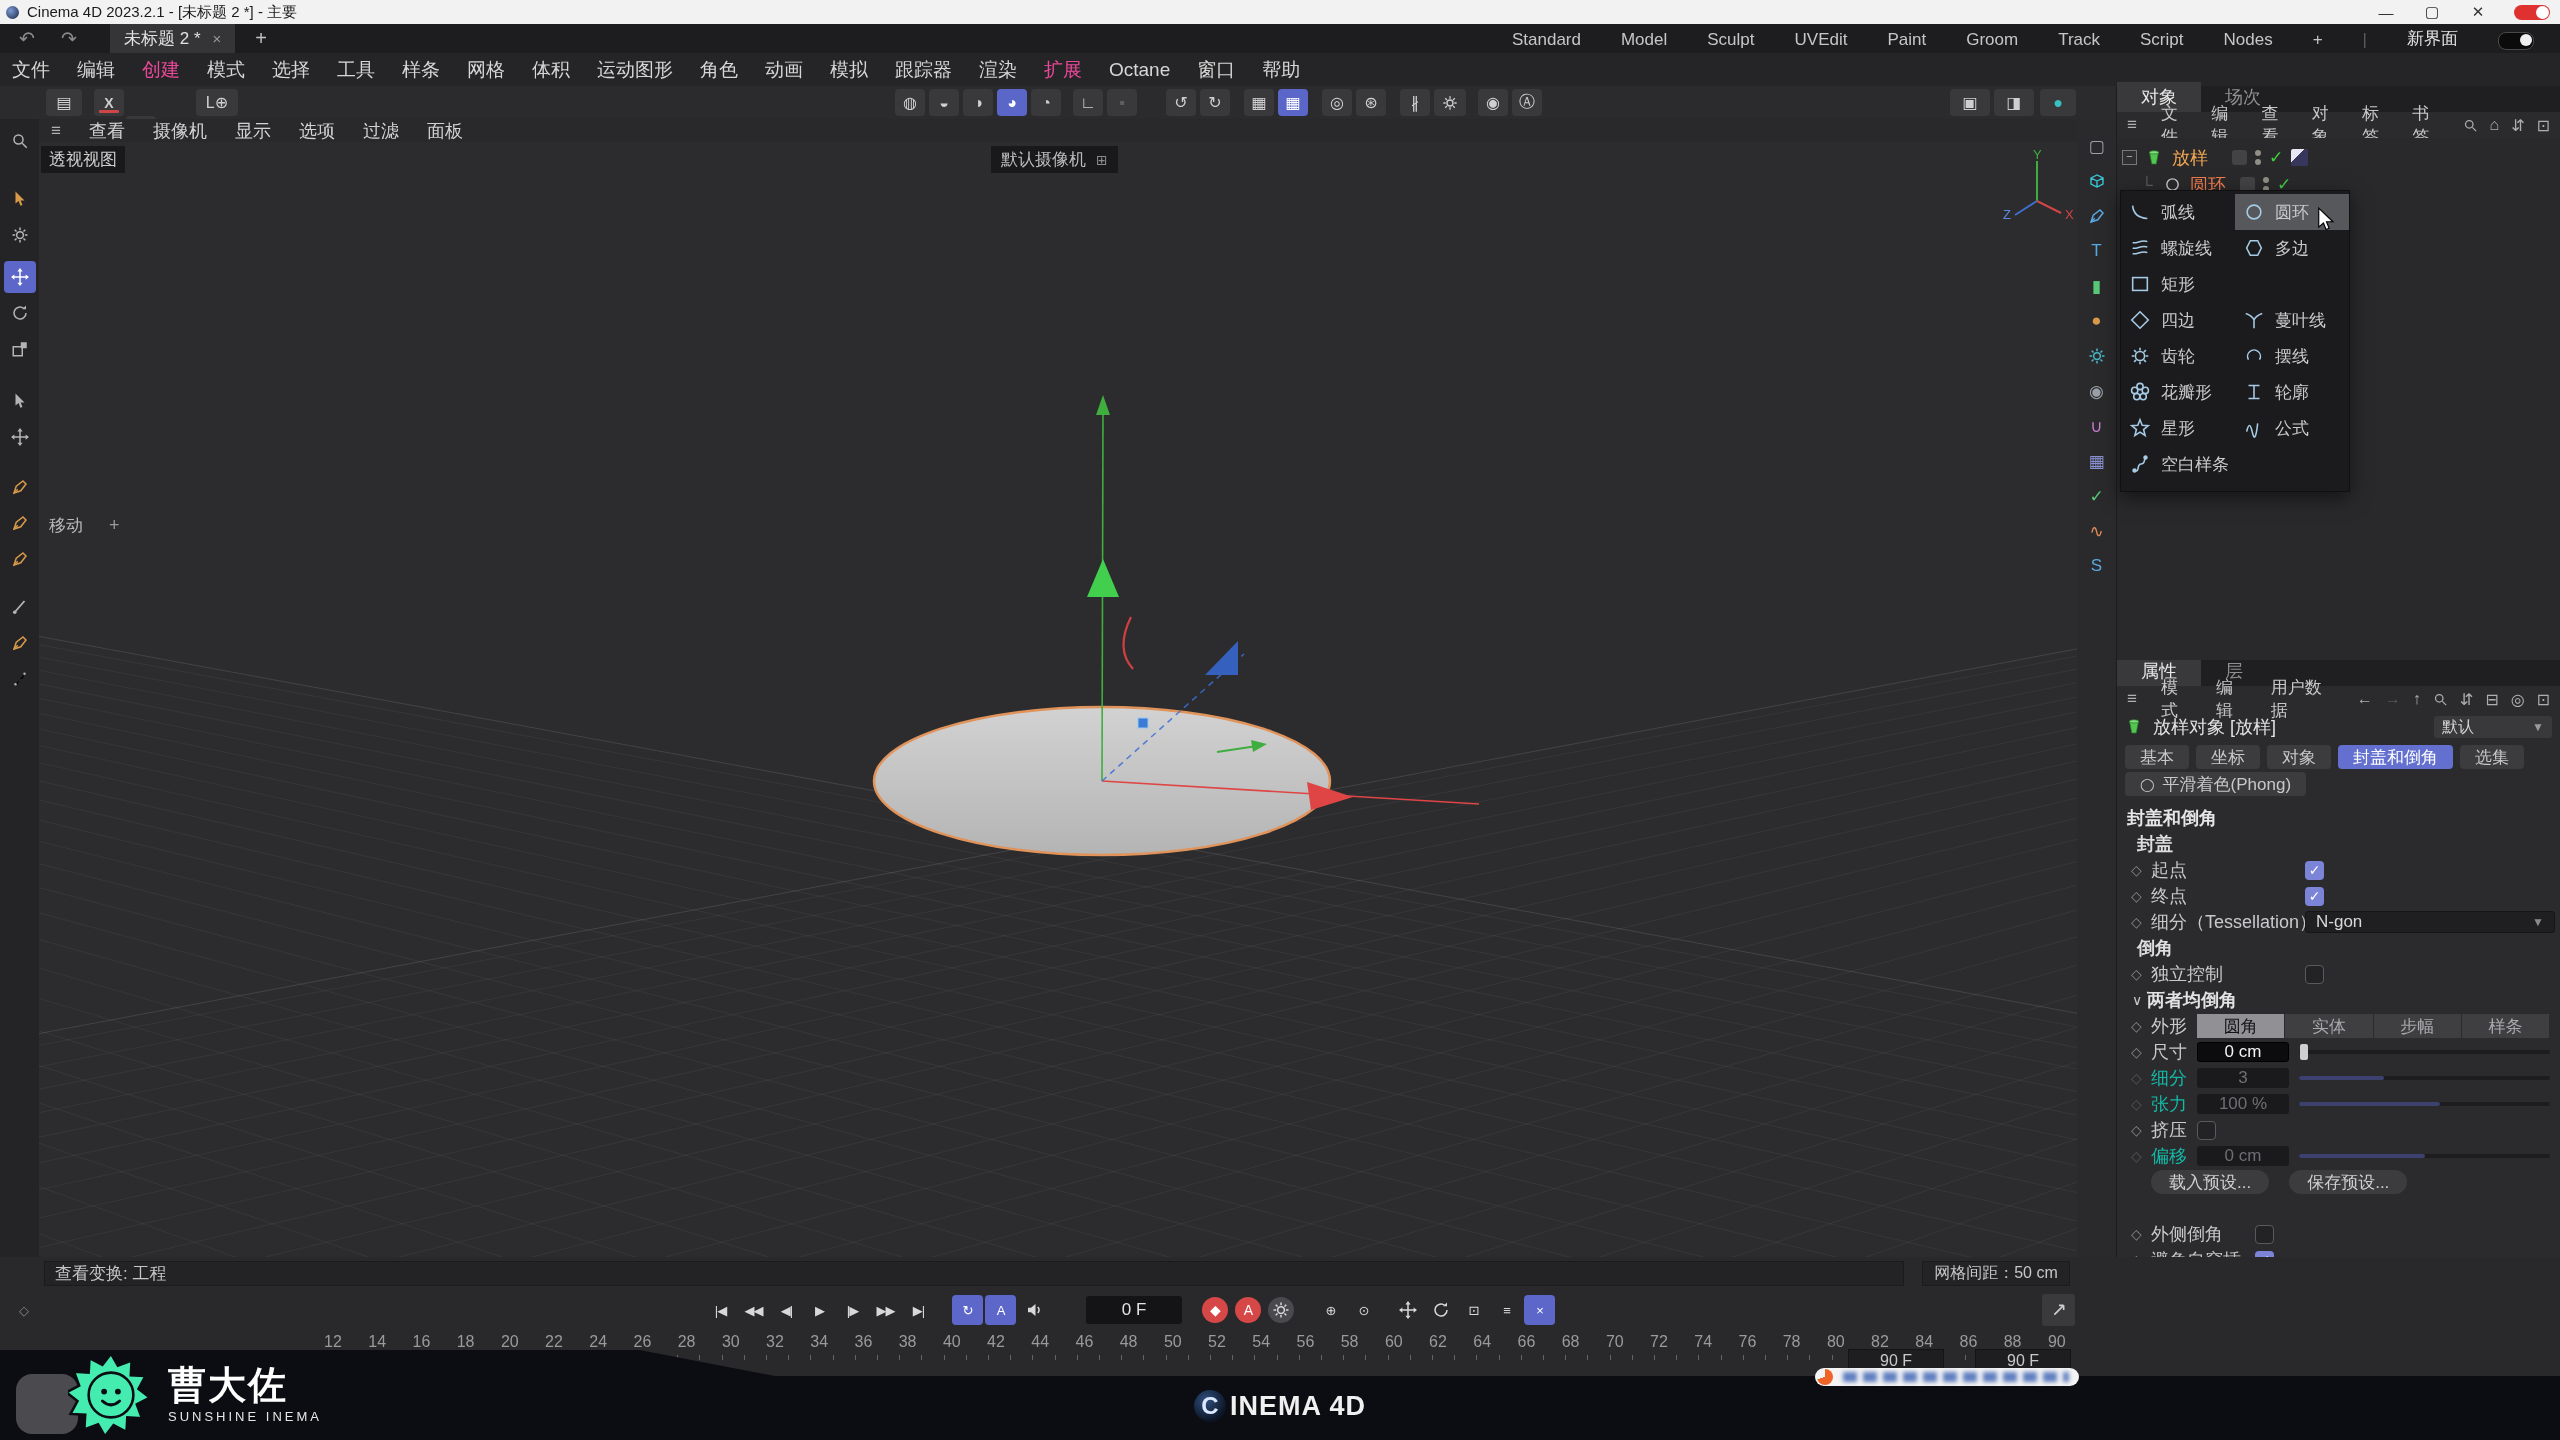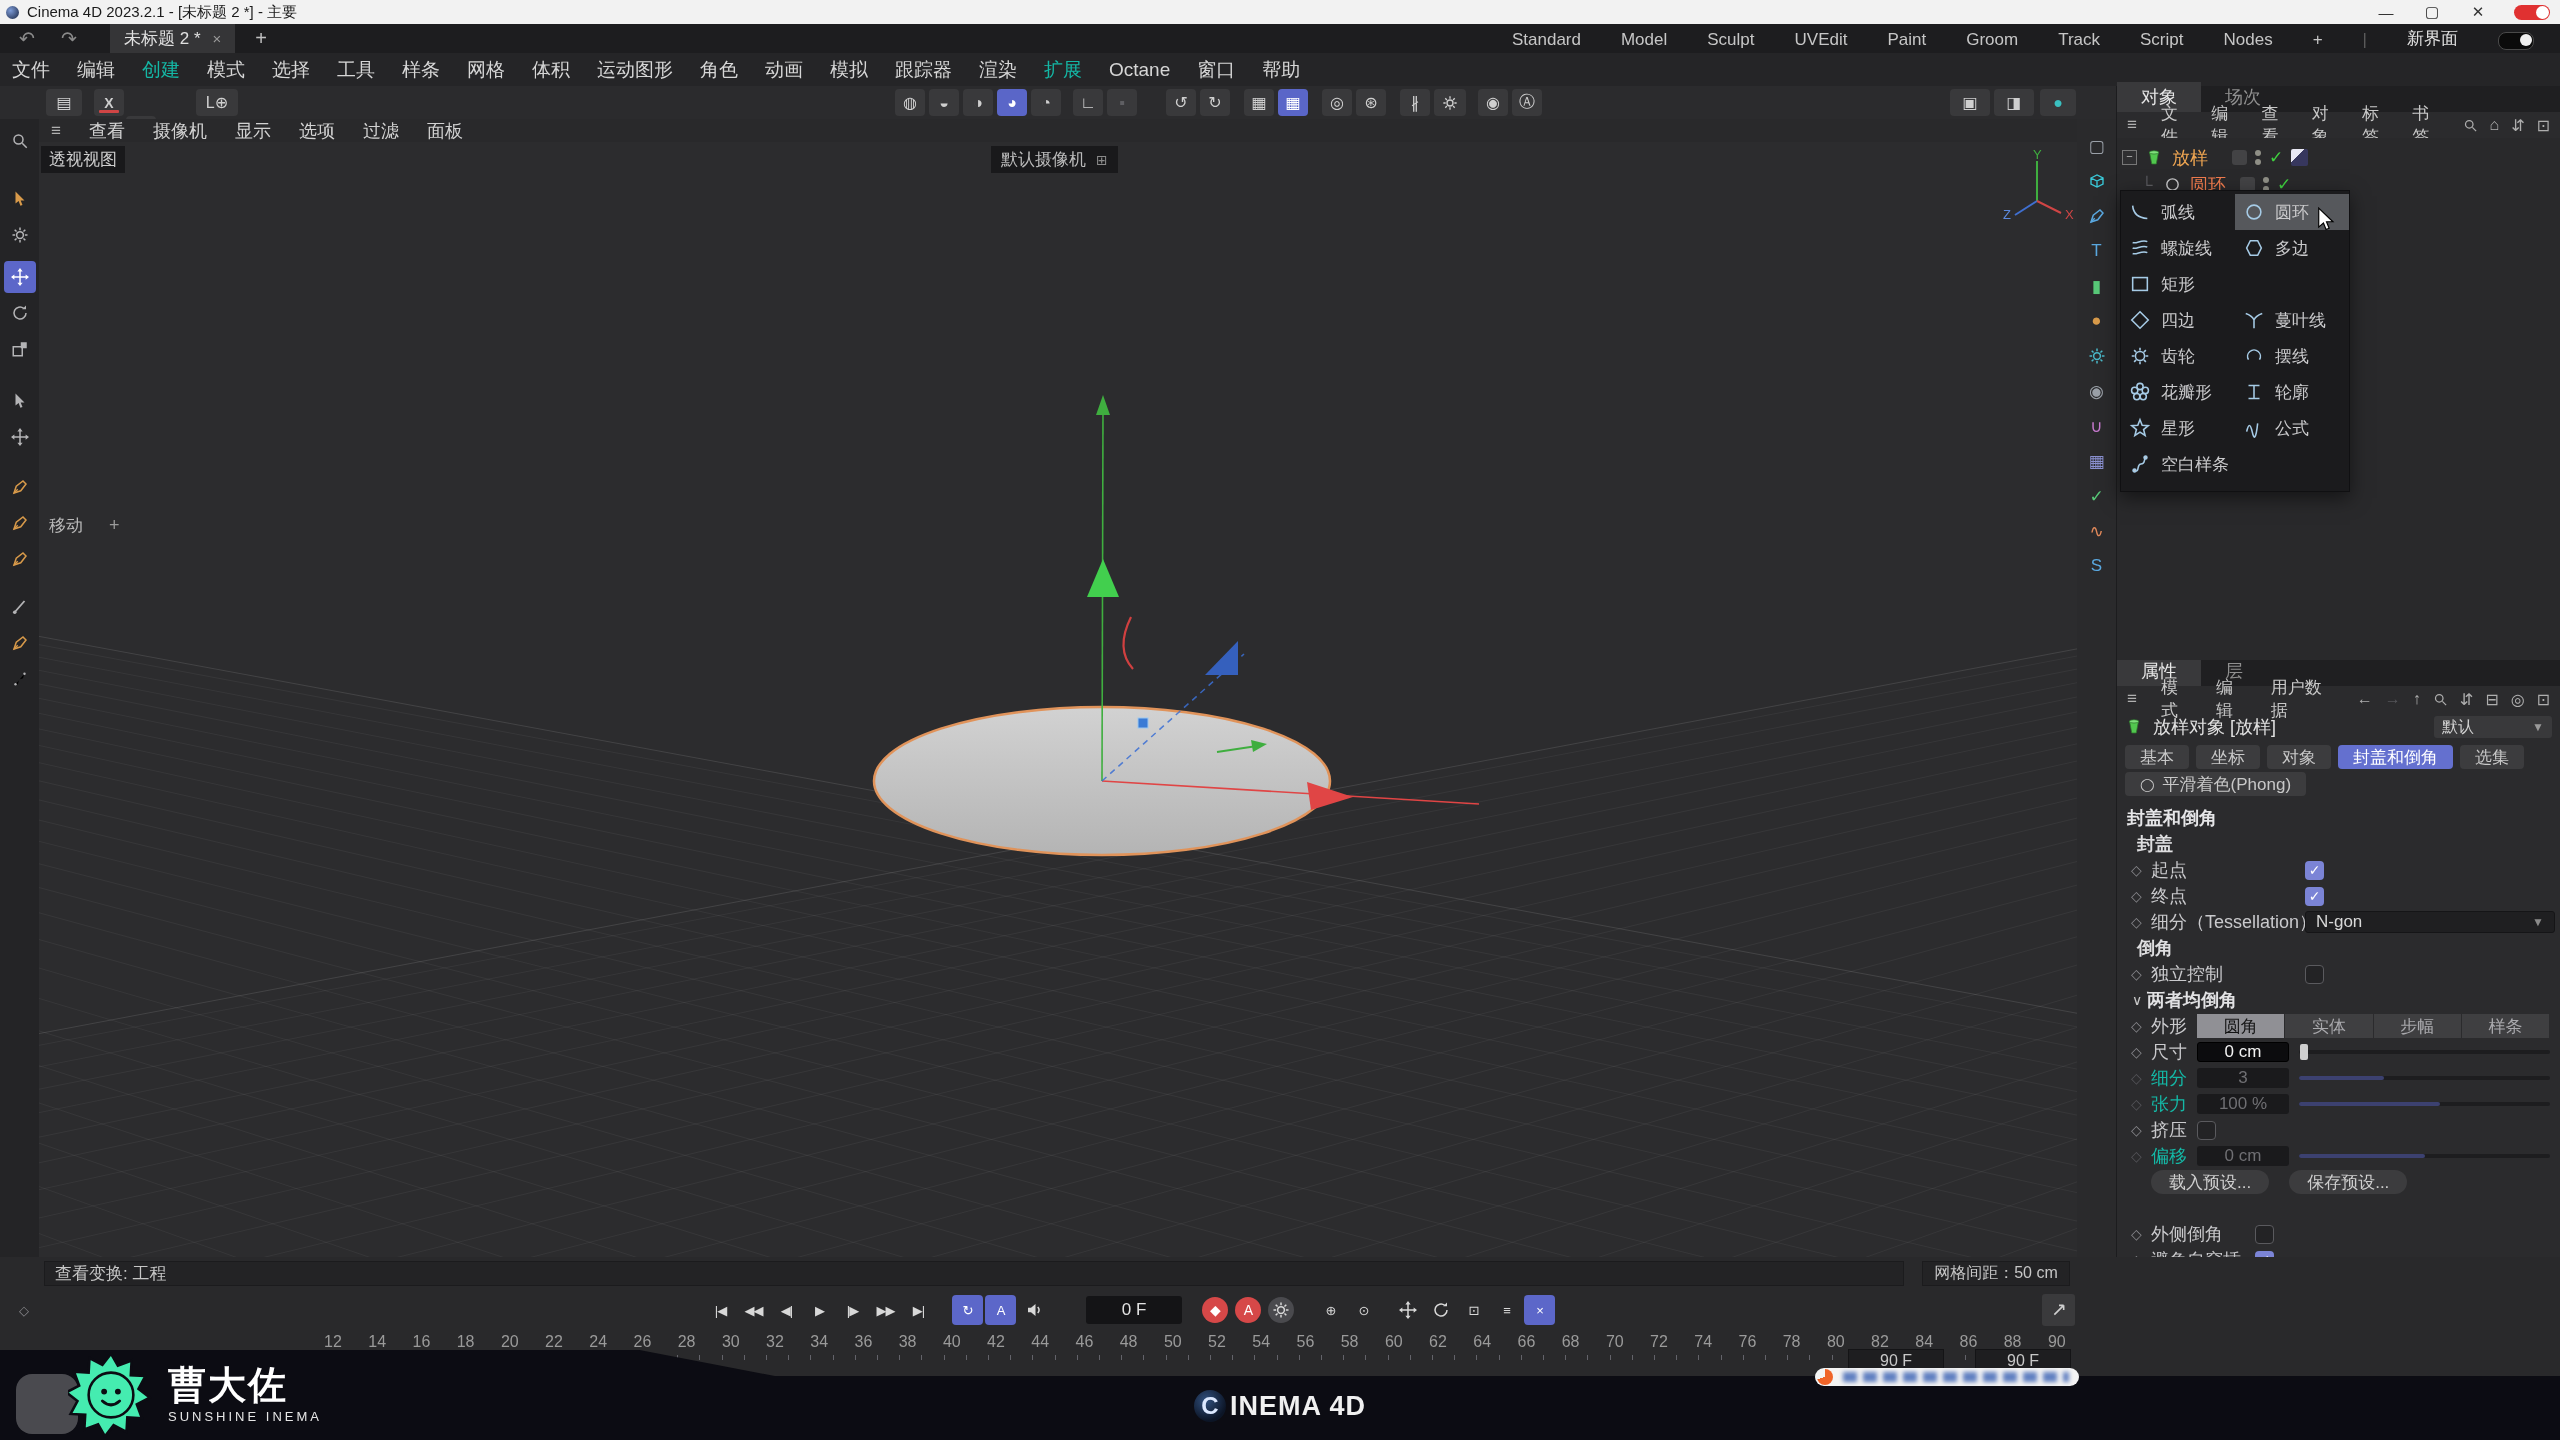--- a/index.html
+++ b/index.html
@@ -21,21 +21,21 @@
            padding:0 14px;margin-left:26px;font-size:17px;}
   .doc-tab .x{color:#9a9a9a;font-size:15px;}
   .tab-add{color:#c0c0c0;font-size:20px;margin-left:20px;}
   .layouts{margin-left:auto;display:flex;align-items:flex-end;gap:40px;padding-right:26px;font-size:17px;color:#c6c6c6;}
   .layouts .sep{color:#5c5c5c;}
   .toggle{width:34px;height:16px;border-radius:8px;background:#0b0b0b;border:1px solid #4a4a4a;position:relative;}
   .toggle .knob{position:absolute;right:1px;top:1px;width:12px;height:12px;border-radius:50%;background:#f0f0f0;}
   
   .menubar{position:absolute;left:0;top:53px;width:2560px;height:33px;background:#252527;display:flex;
            align-items:center;gap:27px;padding-left:12px;font-size:19px;color:#d6d6d6;box-sizing:border-box;}
-  .menu-item.accent{color:#14b8a6;}
+  .menu-item.accent{color:#ec4899;}
   
   .toolbar{position:absolute;left:0;top:86px;width:2116px;height:33px;background:#2b2b2d;border-bottom:1px solid #1c1c1e;}
   .tbtn{position:absolute;top:3px;height:27px;min-width:30px;background:#39393b;border-radius:4px;
         display:flex;align-items:center;justify-content:center;color:#cfcfcf;font-size:16px;padding:0 4px;box-sizing:border-box;}
   .tbtn.blue{background:#5a66c8;color:#fff;}
   .tbtn.dim{color:#5f5f63;}
   .axisbtn{position:relative;font-weight:bold;font-size:14px;width:28px;}
   .axisbtn i{position:absolute;left:5px;right:5px;bottom:3px;height:3px;border-radius:1px;font-style:normal;}
   
   .leftstrip{position:absolute;left:0;top:119px;width:39px;height:1138px;background:#242426;display:flex;

